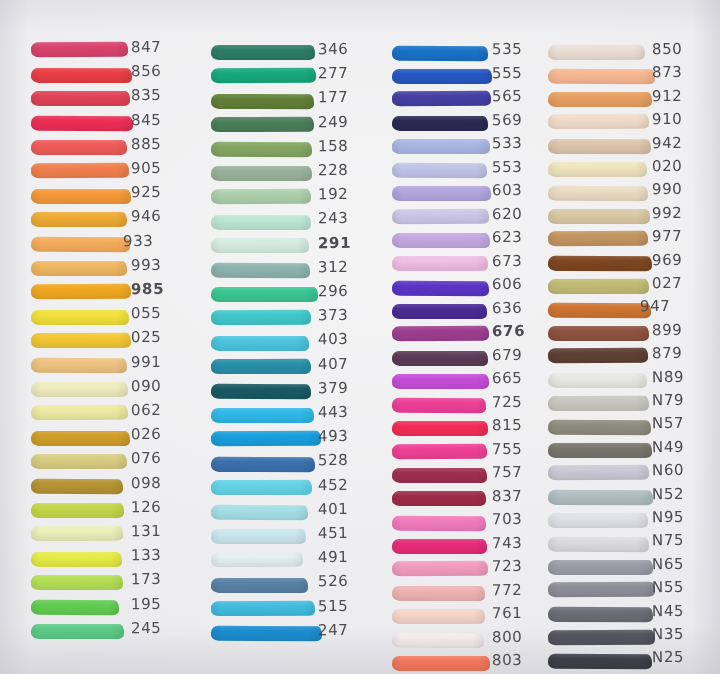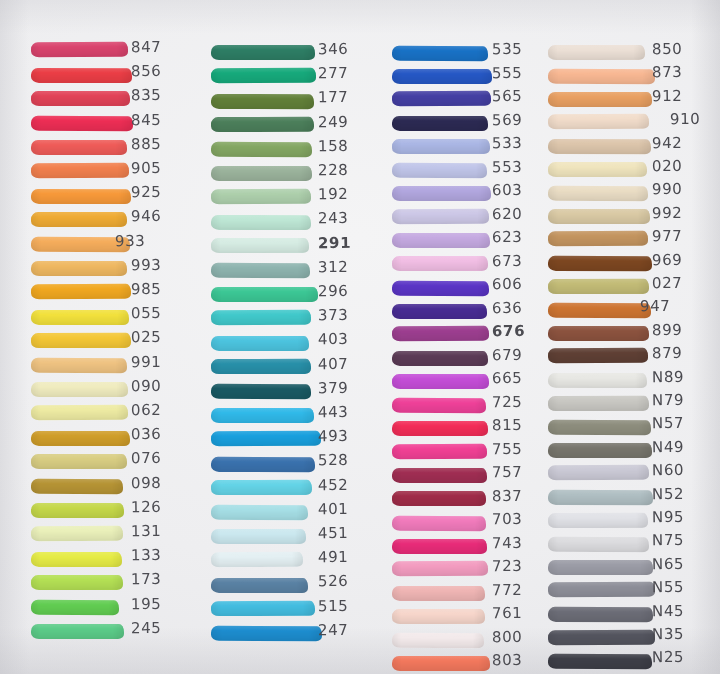--- a/index.html
+++ b/index.html
@@ -117,29 +117,29 @@
         <div class="swatch-row" style="top: 185.2px;">
           <div class="swatch-mark" title="925" style="width: 100px; background: rgb(245, 153, 60); top: 3.35px; transform: rotate(0.16deg);"></div>
           <span class="swatch-label" style="left: 100px;">925</span>
         </div>
         <div class="swatch-row" style="top: 209.4px;">
           <div class="swatch-mark" title="946" style="width: 96px; background: rgb(238, 171, 54); top: 2.65px; transform: rotate(-0.16deg);"></div>
           <span class="swatch-label" style="left: 100px;">946</span>
         </div>
         <div class="swatch-row" style="top: 233.6px;">
           <div class="swatch-mark" title="933" style="width: 99px; background: rgb(244, 173, 94); top: 3.7px; transform: rotate(0.32deg);"></div>
-          <span class="swatch-label" style="left: 84px;">933</span>
+          <span class="swatch-label" style="left: 92px;">933</span>
         </div>
         <div class="swatch-row" style="top: 257.8px;">
           <div class="swatch-mark" title="993" style="width: 96px; background: rgb(238, 184, 99); top: 3px; transform: rotate(0deg);"></div>
           <span class="swatch-label" style="left: 100px;">993</span>
         </div>
         <div class="swatch-row" style="top: 282px;">
           <div class="swatch-mark" title="985" style="width: 100px; background: rgb(240, 168, 36); top: 2.3px; transform: rotate(-0.32deg);"></div>
-          <span class="swatch-label" style="left: 100px;">985</span>
+          <span class="swatch-label" style="left: 100px; font-weight: bold;">985</span>
         </div>
         <div class="swatch-row" style="top: 306.2px;">
           <div class="swatch-mark" title="055" style="width: 98px; background: rgb(242, 225, 63); top: 3.35px; transform: rotate(0.16deg);"></div>
           <span class="swatch-label" style="left: 100px;">055</span>
         </div>
         <div class="swatch-row" style="top: 330.4px;">
           <div class="swatch-mark" title="025" style="width: 100px; background: rgb(243, 199, 57); top: 2.65px; transform: rotate(-0.16deg);"></div>
           <span class="swatch-label" style="left: 100px;">025</span>
         </div>
         <div class="swatch-row" style="top: 354.6px;">
@@ -149,21 +149,21 @@
         <div class="swatch-row" style="top: 378.8px;">
           <div class="swatch-mark" title="090" style="width: 97px; background: rgb(240, 236, 192); top: 3px; transform: rotate(0deg);"></div>
           <span class="swatch-label" style="left: 100px;">090</span>
         </div>
         <div class="swatch-row" style="top: 403px;">
           <div class="swatch-mark" title="062" style="width: 97px; background: rgb(238, 235, 164); top: 2.3px; transform: rotate(-0.32deg);"></div>
           <span class="swatch-label" style="left: 100px;">062</span>
         </div>
         <div class="swatch-row" style="top: 427.2px;">
           <div class="swatch-mark" title="026" style="width: 99px; background: rgb(207, 158, 44); top: 3.35px; transform: rotate(0.16deg);"></div>
-          <span class="swatch-label" style="left: 100px;">036</span>
+          <span class="swatch-label" style="left: 100px;">026</span>
         </div>
         <div class="swatch-row" style="top: 451.4px;">
           <div class="swatch-mark" title="076" style="width: 96px; background: rgb(217, 206, 132); top: 2.65px; transform: rotate(-0.16deg);"></div>
           <span class="swatch-label" style="left: 100px;">076</span>
         </div>
         <div class="swatch-row" style="top: 475.6px;">
           <div class="swatch-mark" title="098" style="width: 92px; background: rgb(181, 148, 55); top: 3.7px; transform: rotate(0.32deg);"></div>
           <span class="swatch-label" style="left: 100px;">098</span>
         </div>
         <div class="swatch-row" style="top: 499.8px;">
@@ -412,21 +412,21 @@
         <div class="swatch-row" style="top: 65.4px;">
           <div class="swatch-mark" title="873" style="width: 107px; background: rgb(247, 184, 148); top: 3.7px; transform: rotate(0.32deg);"></div>
           <span class="swatch-label" style="left: 104px;">873</span>
         </div>
         <div class="swatch-row" style="top: 88.8px;">
           <div class="swatch-mark" title="912" style="width: 104px; background: rgb(232, 160, 99); top: 3px; transform: rotate(0deg);"></div>
           <span class="swatch-label" style="left: 104px;">912</span>
         </div>
         <div class="swatch-row" style="top: 112.2px;">
           <div class="swatch-mark" title="910" style="width: 101px; background: rgb(242, 221, 203); top: 2.3px; transform: rotate(-0.32deg);"></div>
-          <span class="swatch-label" style="left: 122px;">910</span>
+          <span class="swatch-label" style="left: 104px;">910</span>
         </div>
         <div class="swatch-row" style="top: 135.6px;">
           <div class="swatch-mark" title="942" style="width: 103px; background: rgb(221, 198, 173); top: 3.35px; transform: rotate(0.16deg);"></div>
           <span class="swatch-label" style="left: 104px;">942</span>
         </div>
         <div class="swatch-row" style="top: 159px;">
           <div class="swatch-mark" title="020" style="width: 99px; background: rgb(240, 229, 191); top: 2.65px; transform: rotate(-0.16deg);"></div>
           <span class="swatch-label" style="left: 104px;">020</span>
         </div>
         <div class="swatch-row" style="top: 182.4px;">

